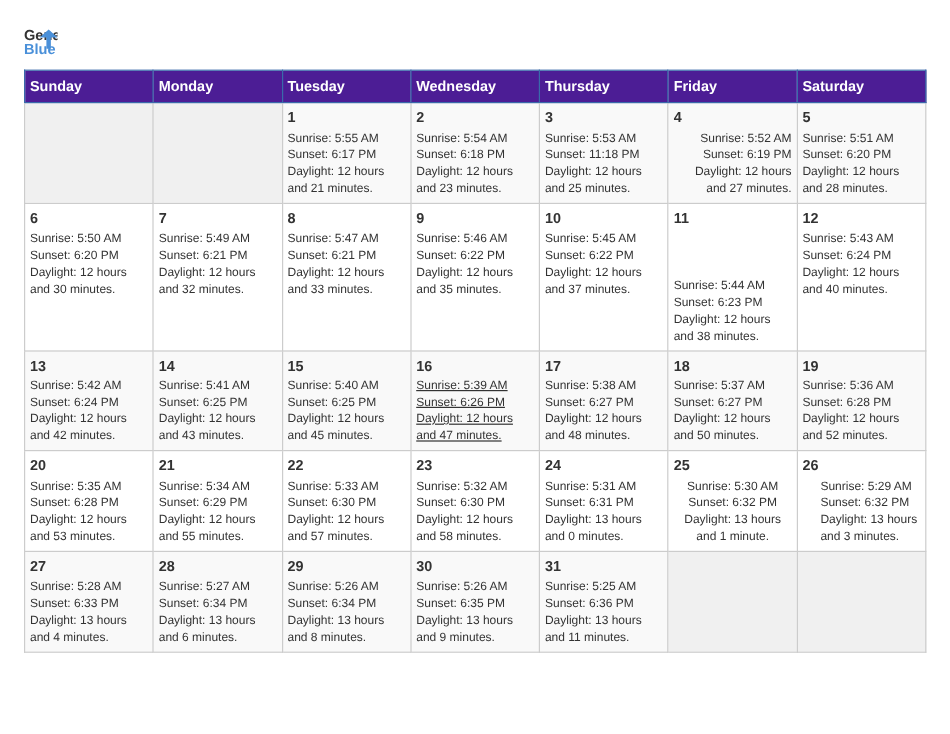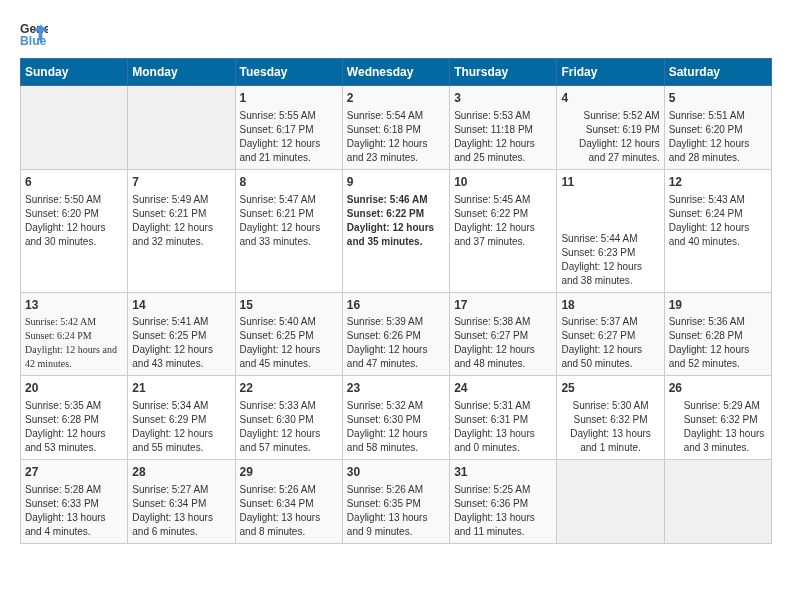--- a/index.html
+++ b/index.html
@@ -36,21 +36,21 @@
     .subtitle {
       font-size: 15px;
       color: #555;
     }
     table {
       width: 100%;
       border-collapse: collapse;
       font-size: 11px;
     }
     thead tr th {
-      background: #0369a1;
+      background: #4c1d95;
       color: #fff;
       padding: 6px 4px;
       text-align: left;
       font-size: 12px;
       font-weight: bold;
       border: 1px solid #3a6aaa;
     }
     tbody tr td {
       border: 1px solid #ccc;
       vertical-align: top;
@@ -159,21 +159,21 @@
 Daylight: 12 hours and 32 minutes.</div>
         </td>
         <td>
           <span class="day-num">8</span>
           <div class="day-info" style="white-space: pre-line;">Sunrise: 5:47 AM
 Sunset: 6:21 PM
 Daylight: 12 hours and 33 minutes.</div>
         </td>
         <td>
           <span class="day-num">9</span>
-          <div class="day-info" style="white-space: pre-line; font-weight: bold;">Sunrise: 5:46 AM
+          <div class="day-info" style="white-space: pre-line;">Sunrise: 5:46 AM
 Sunset: 6:22 PM
 Daylight: 12 hours and 35 minutes.</div>
         </td>
         <td>
           <span class="day-num">10</span>
           <div class="day-info" style="white-space: pre-line;">Sunrise: 5:45 AM
 Sunset: 6:22 PM
 Daylight: 12 hours and 37 minutes.</div>
         </td>
         <td>
@@ -185,39 +185,39 @@
         <td>
           <span class="day-num">12</span>
           <div class="day-info" style="white-space: pre-line;">Sunrise: 5:43 AM
 Sunset: 6:24 PM
 Daylight: 12 hours and 40 minutes.</div>
         </td>
       </tr>
       <tr>
         <td>
           <span class="day-num">13</span>
-          <div class="day-info" style="white-space: pre-line; font-family: Liberation Serif, serif;">Sunrise: 5:42 AM
+          <div class="day-info" style="white-space: pre-line;">Sunrise: 5:42 AM
 Sunset: 6:24 PM
 Daylight: 12 hours and 42 minutes.</div>
         </td>
         <td>
           <span class="day-num">14</span>
           <div class="day-info" style="white-space: pre-line;">Sunrise: 5:41 AM
 Sunset: 6:25 PM
 Daylight: 12 hours and 43 minutes.</div>
         </td>
         <td>
           <span class="day-num">15</span>
           <div class="day-info" style="white-space: pre-line;">Sunrise: 5:40 AM
 Sunset: 6:25 PM
 Daylight: 12 hours and 45 minutes.</div>
         </td>
         <td>
           <span class="day-num">16</span>
-          <div class="day-info" style="white-space: pre-line;">Sunrise: 5:39 AM
+          <div class="day-info" style="white-space: pre-line; text-decoration: underline;">Sunrise: 5:39 AM
 Sunset: 6:26 PM
 Daylight: 12 hours and 47 minutes.</div>
         </td>
         <td>
           <span class="day-num">17</span>
           <div class="day-info" style="white-space: pre-line;">Sunrise: 5:38 AM
 Sunset: 6:27 PM
 Daylight: 12 hours and 48 minutes.</div>
         </td>
         <td>

